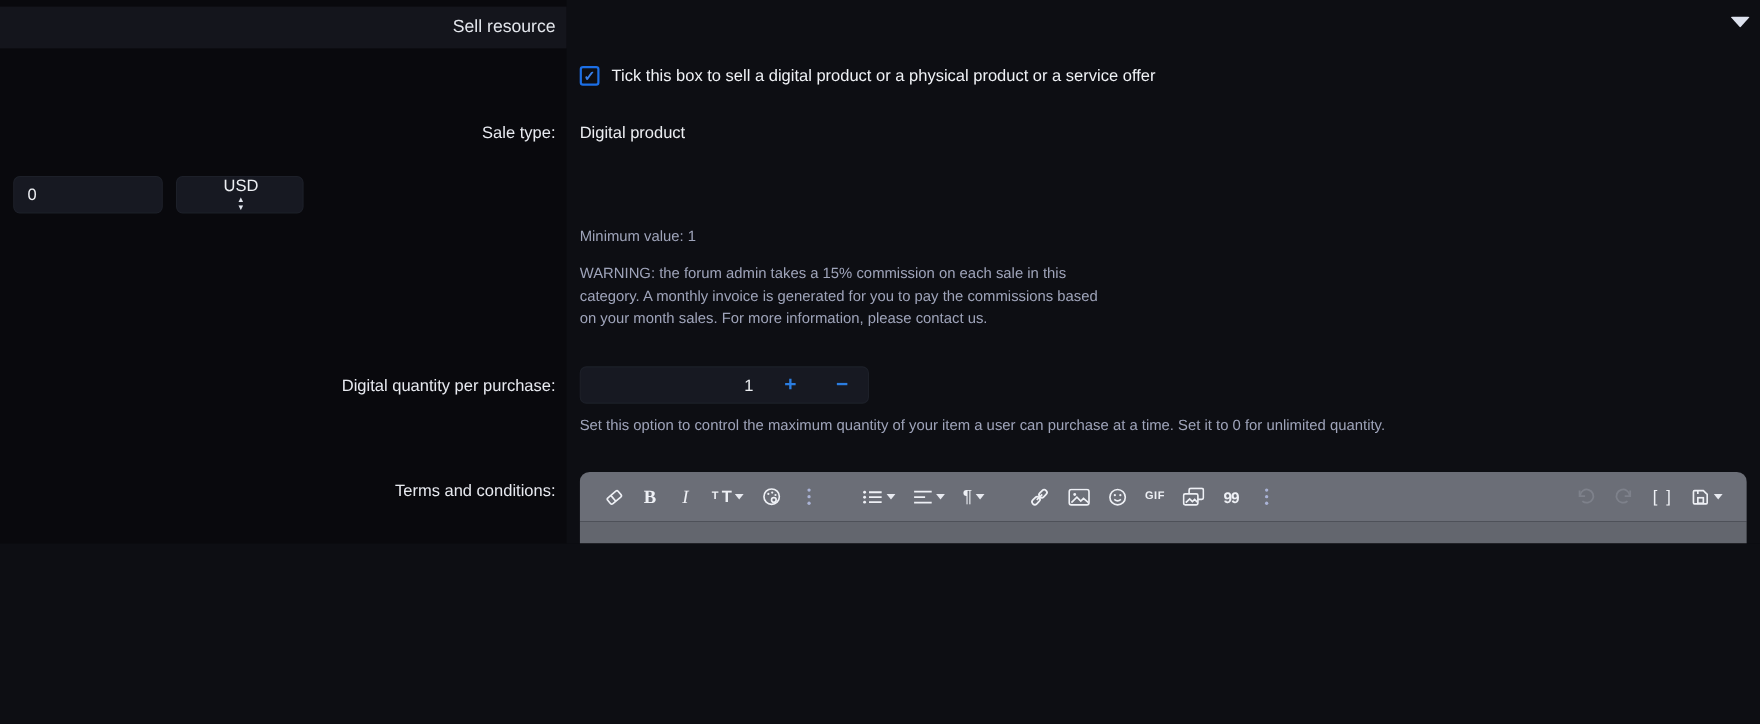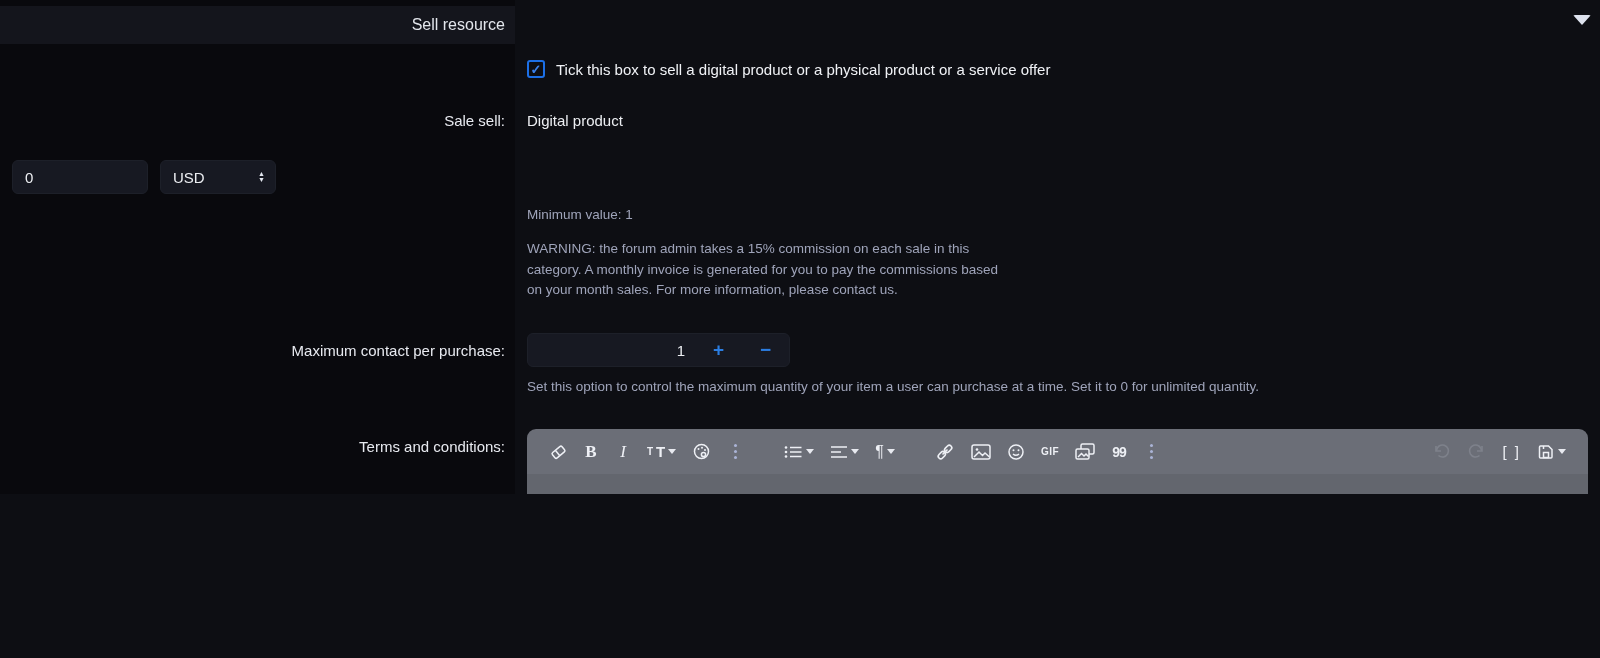--- a/index.html
+++ b/index.html
@@ -45,21 +45,21 @@
 
   
   .row-price { margin-top:31px; }
   .text-input {
     width:136px; height:34px; background:#171922; border:1px solid #1d2029; border-radius:6px;
     color:#eceef2; font-size:15px; display:flex; align-items:center; padding:0 12px; cursor:text;
   }
   .select-box {
     margin-left:12px; width:116px; height:34px; background:#171922; border:1px solid #1d2029;
     border-radius:6px; color:#eceef2; font-size:15px; display:flex; align-items:center;
-    padding:0 10px 0 12px; cursor:pointer;
+    padding:0 10px 0 12px; cursor:pointer;flex-direction:column;
   }
   .select-box .sel-label { flex:1; }
   .updown { display:flex; flex-direction:column; font-size:7px; line-height:6.5px; color:#e3e7ef; }
 
   .hint-row { display:flex; }
   .hint-row .hint-spacer { width:527px; flex:0 0 527px; }
   .hint { font-size:13.5px; color:#9fa4ba; line-height:1.5; }
   .hint-min { margin-top:11px; }
   .hint-warning { margin-top:7px; max-width:1016px; }
   .hint-qty { margin-top:10px; }
@@ -128,21 +128,21 @@
       <div class="label-cell"></div>
       <div class="value-cell">
         <div class="checkbox">
           <span class="mark">✓</span>
         </div>
         <span class="check-label">Tick this box to sell a digital product or a physical product or a service offer</span>
       </div>
     </div>
 
     <div class="row row-saletype">
-      <div class="label-cell">Sale sell:</div>
+      <div class="label-cell">Sale type:</div>
       <div class="value-cell">
         <span class="plain-value">Digital product</span>
       </div>
     </div>
 
     <div class="row row-price">
       <div class="value-cell">
         <div class="text-input">
           <span>0</span>
         </div>
@@ -159,21 +159,21 @@
     <div class="hint-row hint-min">
       <div class="hint-spacer"></div>
       <div class="hint">Minimum value: 1</div>
     </div>
     <div class="hint-row hint-warning">
       <div class="hint-spacer"></div>
       <div class="hint hint-warning">WARNING: the forum admin takes a 15% commission on each sale in this category. A monthly invoice is generated for you to pay the commissions based on your month sales. For more information, please contact us.</div>
     </div>
 
     <div class="row row-qty">
-      <div class="label-cell">Maximum contact per purchase:</div>
+      <div class="label-cell">Digital quantity per purchase:</div>
       <div class="value-cell">
         <div class="spinner">
           <div class="qty-value">1</div>
           <div class="spin-btn">+</div>
           <div class="spin-btn">−</div>
         </div>
       </div>
     </div>
     <div class="hint-row hint-qty">
       <div class="hint-spacer"></div>

